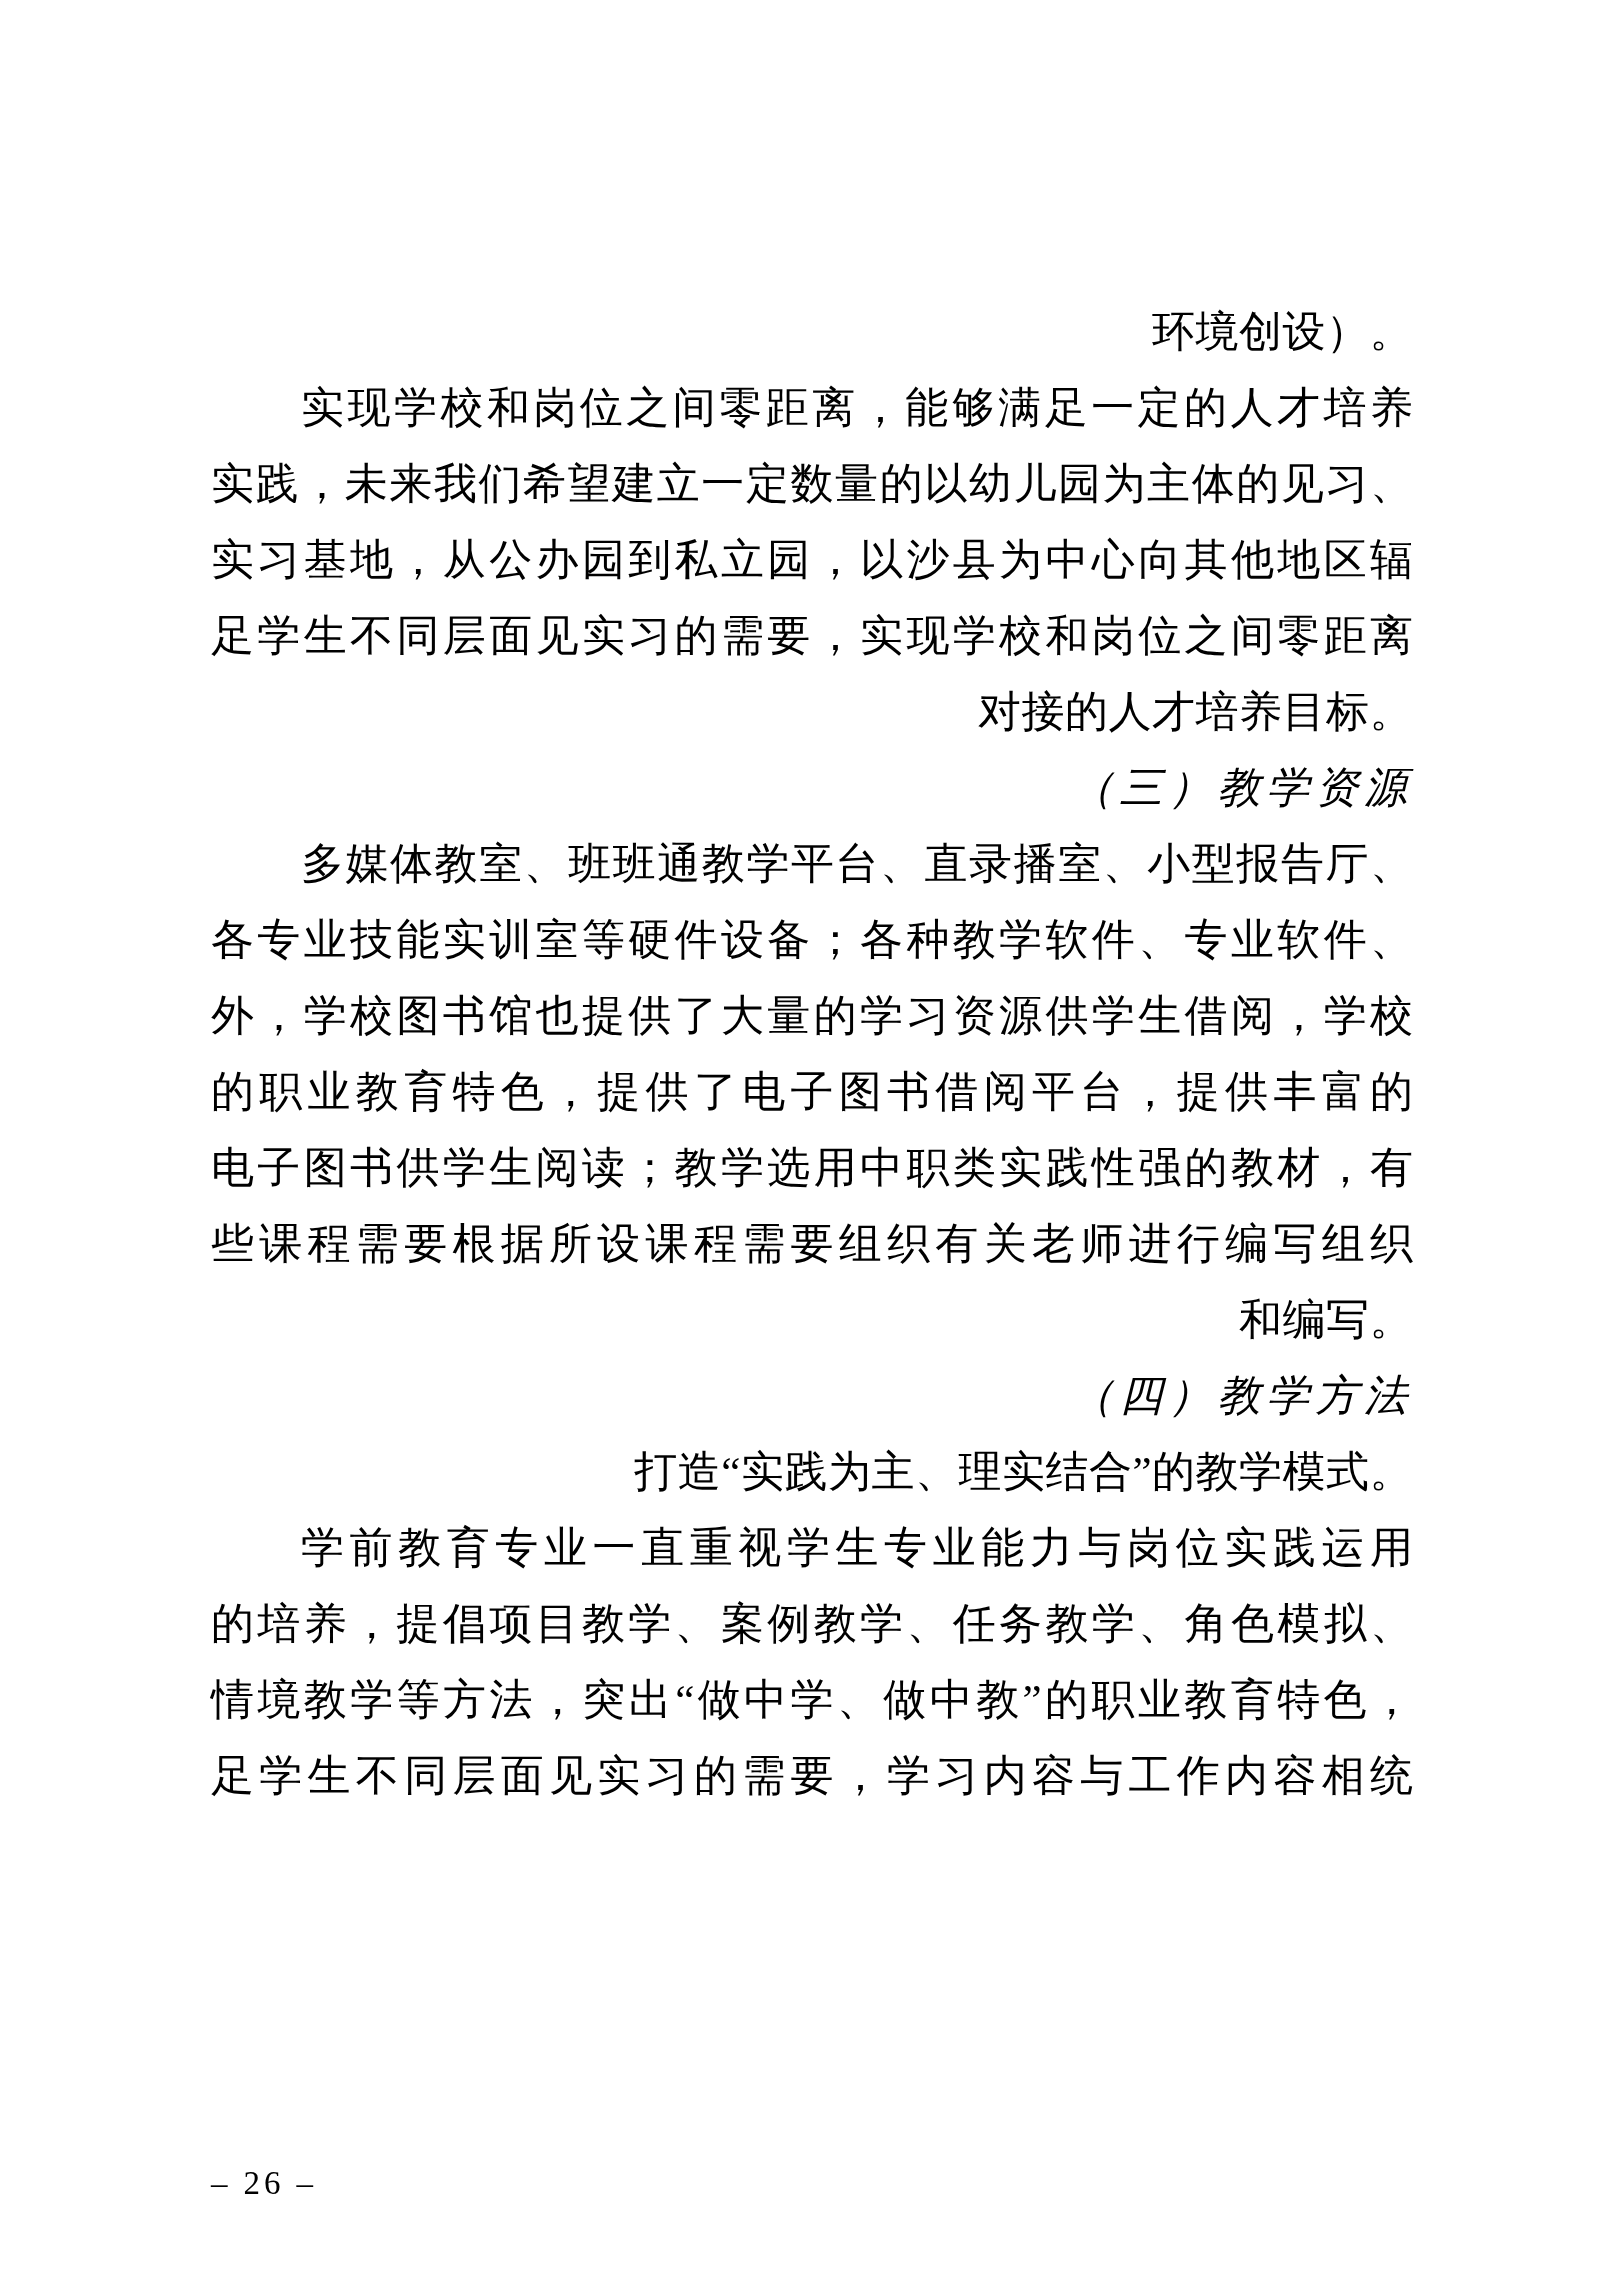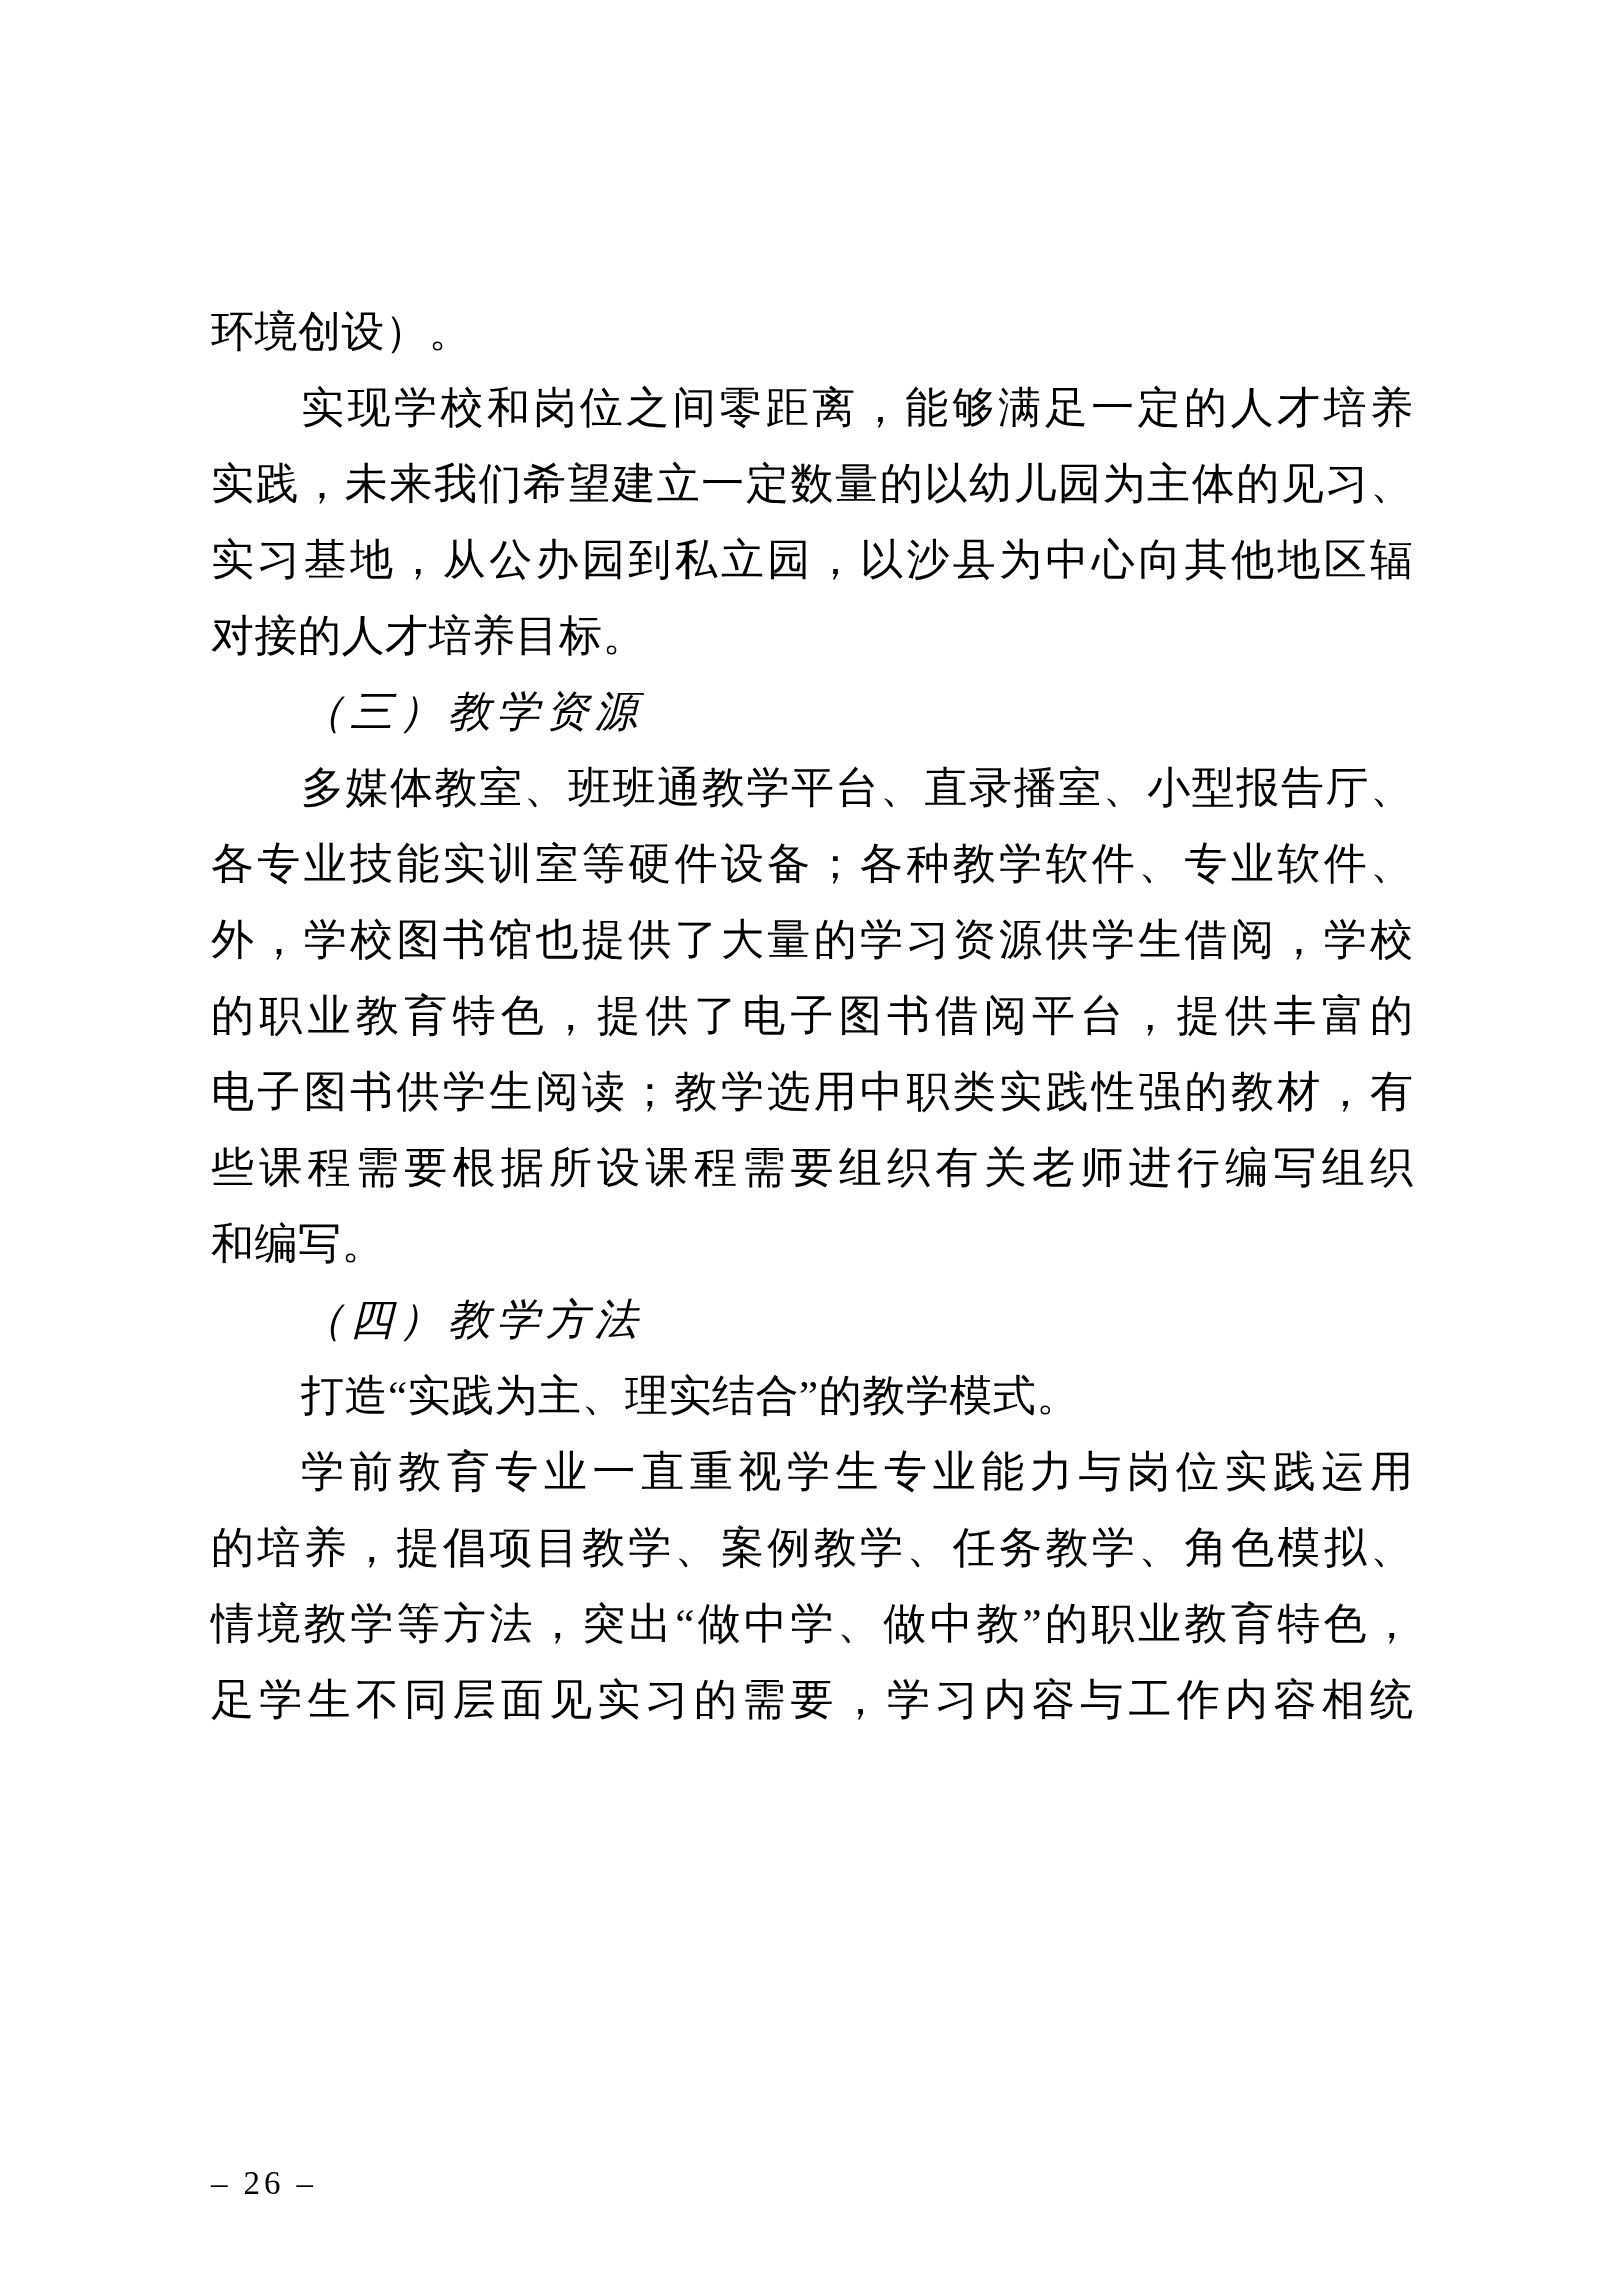--- a/index.html
+++ b/index.html
@@ -22,20 +22,21 @@
     top: 294px;
     width: 1202px;
     font-size: 43px;
     color: #000000;
   }
   .line {
     height: 76px;
     line-height: 76px;
     white-space: nowrap;
     letter-spacing: 0.5px;
+    text-align: right;
   }
   .line.fill {
     white-space: normal;
     text-align: justify;
     text-align-last: justify;
     letter-spacing: 0;
   }
   .line.indent {
     text-indent: 90px;
   }
@@ -58,20 +59,21 @@
 </style>
 </head>
 <body>
 
 <div class="page" style="background: rgb(255, 255, 255); color: rgb(0, 0, 0);">
   <main class="text-column">
       <div class="line">环境创设）。</div>
       <div class="line indent fill">实现学校和岗位之间零距离，能够满足一定的人才培养</div>
       <div class="line fill">实践，未来我们希望建立一定数量的以幼儿园为主体的见习、</div>
       <div class="line fill">实习基地，从公办园到私立园，以沙县为中心向其他地区辐</div>
+      <div class="line fill">足学生不同层面见实习的需要，实现学校和岗位之间零距离</div>
       <div class="line">对接的人才培养目标。</div>
       <div class="line indent heading">（三）教学资源</div>
       <div class="line indent fill">多媒体教室、班班通教学平台、直录播室、小型报告厅、</div>
       <div class="line fill">各专业技能实训室等硬件设备；各种教学软件、专业软件、</div>
       <div class="line fill">外，学校图书馆也提供了大量的学习资源供学生借阅，学校</div>
       <div class="line fill">的职业教育特色，提供了电子图书借阅平台，提供丰富的</div>
       <div class="line fill">电子图书供学生阅读；教学选用中职类实践性强的教材，有</div>
       <div class="line fill">些课程需要根据所设课程需要组织有关老师进行编写组织</div>
       <div class="line">和编写。</div>
       <div class="line indent heading">（四）教学方法</div>

